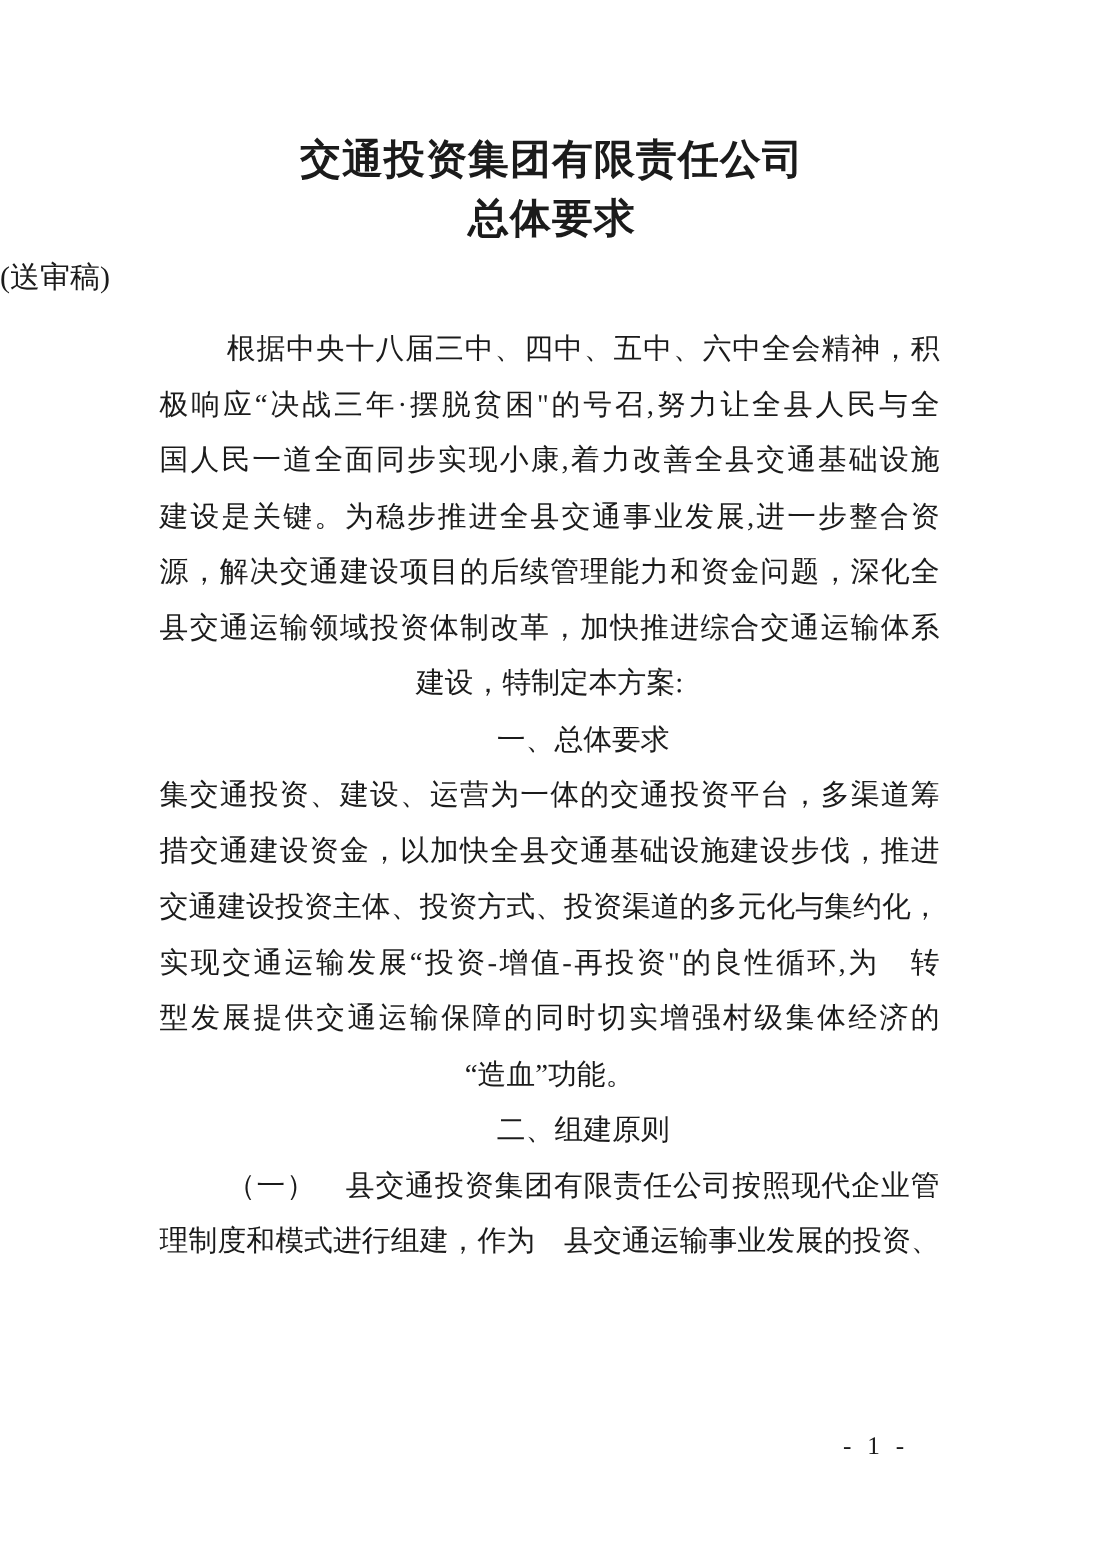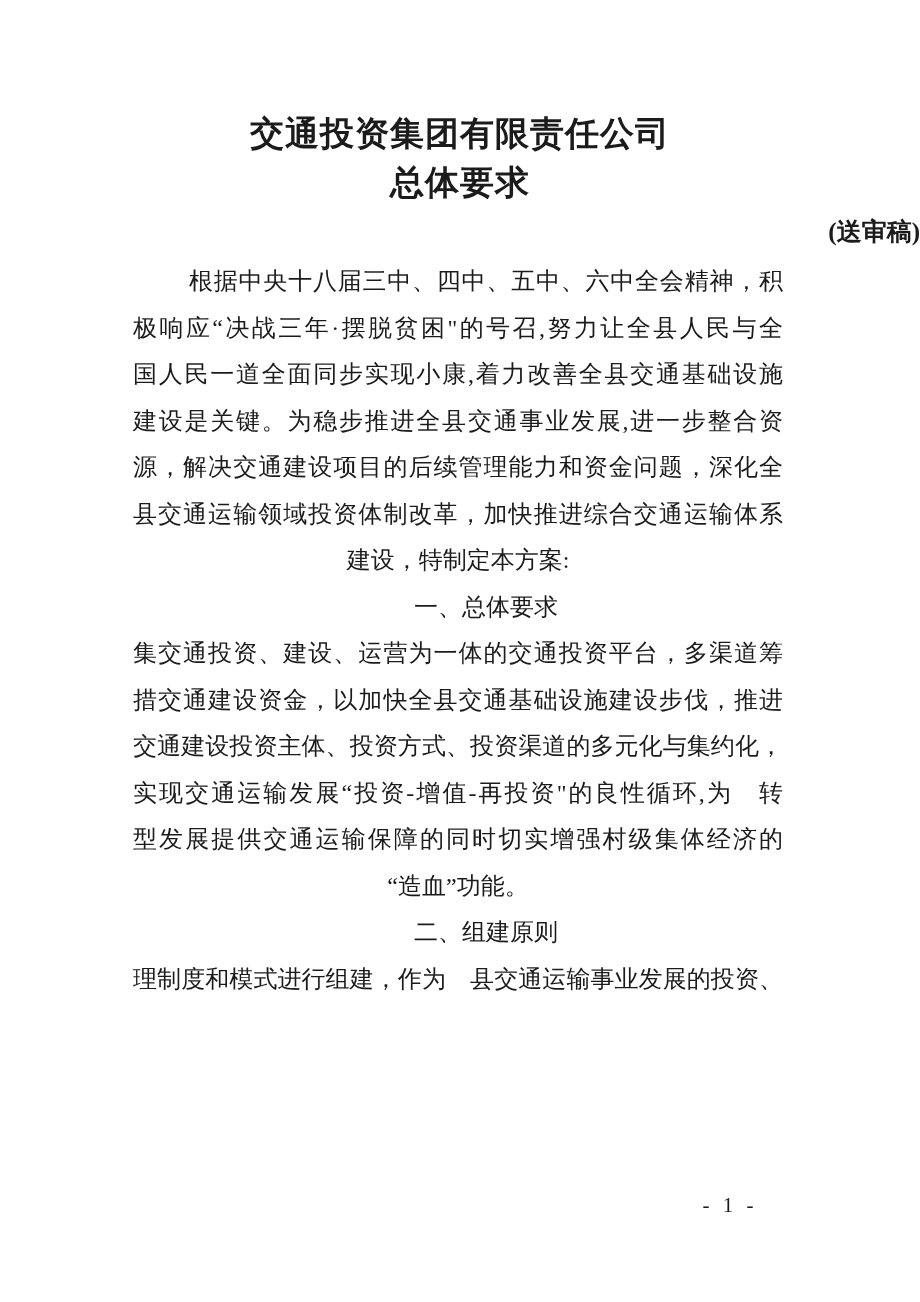--- a/index.html
+++ b/index.html
@@ -24,28 +24,28 @@
     font-size: 34px;
     line-height: 49px;
     font-weight: 700;
     letter-spacing: 1px;
   }
   .subtitle {
     position: absolute;
     top: 214px;
     left: 0;
     width: 920px;
-    text-align: right;
+    text-align: left;
     font-size: 25px;
     line-height: 36px;
-    font-weight: 700;
+    font-weight: 400;
   }
   .doc-body {
     position: absolute;
-    top: 258px;
+    top: 268px;
     left: 133px;
     width: 650px;
   }
   .line {
     font-size: 24px;
     line-height: 46.5px;
     height: 46.5px;
     white-space: pre-wrap;
     text-align: center;
   }
@@ -89,16 +89,17 @@
       <div class="line fill">县交通运输领域投资体制改革，加快推进综合交通运输体系</div>
       <div class="line">建设，特制定本方案:</div>
       <div class="line indent bold">一、总体要求</div>
       <div class="line fill">集交通投资、建设、运营为一体的交通投资平台，多渠道筹</div>
       <div class="line fill">措交通建设资金，以加快全县交通基础设施建设步伐，推进</div>
       <div class="line fill">交通建设投资主体、投资方式、投资渠道的多元化与集约化，</div>
       <div class="line fill">实现交通运输发展“投资-增值-再投资"的良性循环,为　转</div>
       <div class="line fill">型发展提供交通运输保障的同时切实增强村级集体经济的</div>
       <div class="line">“造血”功能。</div>
       <div class="line indent bold">二、组建原则</div>
+      <div class="line fill indent">（一）　县交通投资集团有限责任公司按照现代企业管</div>
       <div class="line fill">理制度和模式进行组建，作为　县交通运输事业发展的投资、</div>
     </div>
   <div class="page-number">- 1 -</div>
 </div>
 
 </body></html>

